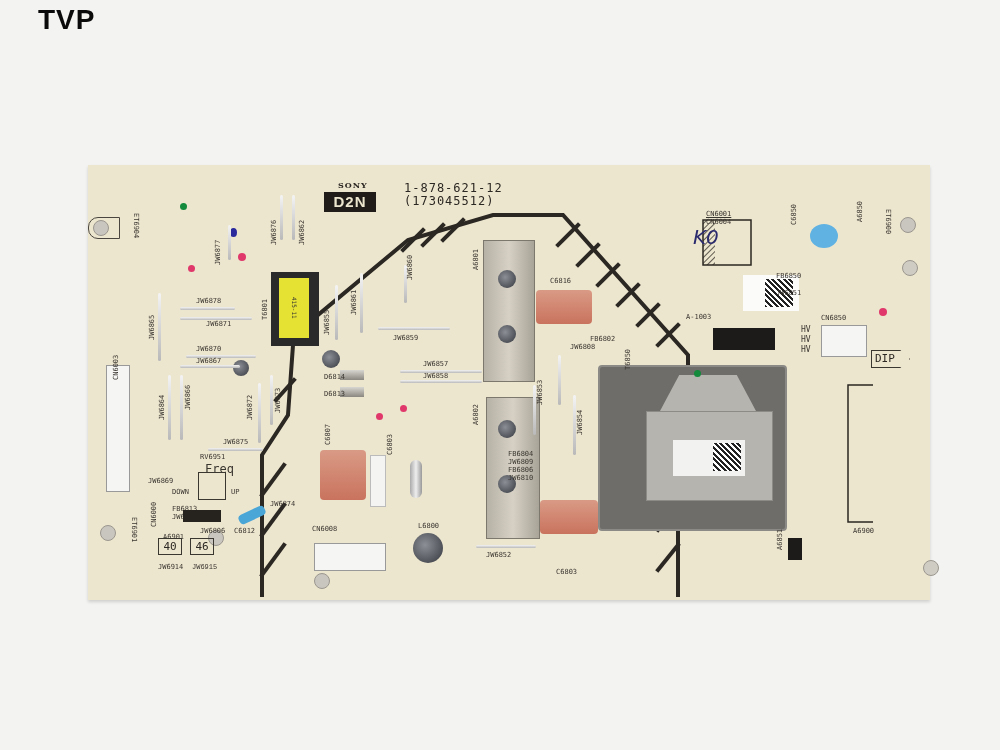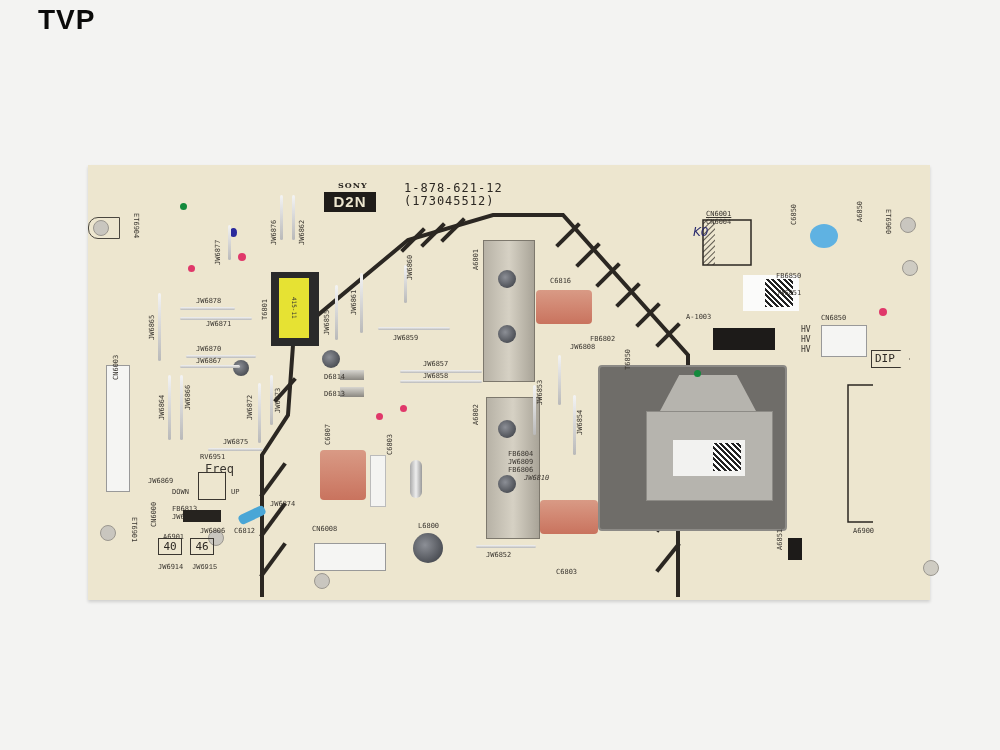--- a/index.html
+++ b/index.html
@@ -185,21 +185,21 @@
   <div class="pcb-text" style="left:482px;top:170px;padding-left:20px;">FB6802</div>
   <div class="pcb-text" style="left:482px;top:178px;">JW6808</div>
 
   <div class="heatsink" style="left:398px;top:232px;width:52px;height:140px;"></div>
   <div class="pcb-text v" style="left:384px;top:260px;">A6802</div>
   <div class="electrolytic" style="left:410px;top:255px;width:18px;height:18px;"></div>
   <div class="electrolytic" style="left:410px;top:310px;width:18px;height:18px;"></div>
   <div class="pcb-text" style="left:420px;top:285px;">FB6804</div>
   <div class="pcb-text" style="left:420px;top:293px;">JW6809</div>
   <div class="pcb-text" style="left:420px;top:301px;">FB6806</div>
-  <div class="pcb-text" style="left:436px;top:309px;font-style:italic;">JW6810</div>
+  <div class="pcb-text" style="left:420px;top:309px;">JW6810</div>
   <div class="cap-film" style="left:452px;top:335px;width:58px;height:34px;"></div>
   <div class="pcb-text" style="left:468px;top:403px;">C6803</div>
 
   <div class="jumper vv" style="left:470px;top:190px;height:50px;"></div>
   <div class="jumper vv" style="left:445px;top:220px;height:50px;"></div>
   <div class="pcb-text v" style="left:448px;top:240px;">JW6853</div>
   <div class="jumper vv" style="left:485px;top:230px;height:60px;"></div>
   <div class="pcb-text v" style="left:488px;top:270px;">JW6854</div>
   <div class="jumper h" style="left:388px;top:380px;width:60px;"></div>
   <div class="pcb-text" style="left:398px;top:386px;">JW6852</div>
@@ -245,14 +245,14 @@
   <div class="pcb-text" style="left:733px;top:149px;">CN6850</div>
   <div class="pcb-text" style="left:713px;top:160px;font-size:8px;">HV</div>
   <div class="pcb-text" style="left:713px;top:170px;font-size:8px;">HV</div>
   <div class="pcb-text" style="left:713px;top:180px;font-size:8px;">HV</div>
   <div style="position:absolute;left:783px;top:185px;width:34px;height:16px;border:1px solid #3a3630;font-family:'DejaVu Sans Mono',monospace;font-size:11px;line-height:16px;padding-left:3px;color:#2b2722;clip-path:polygon(0 0,75% 0,100% 50%,75% 100%,0 100%);">DIP</div>
 
   <div class="pcb-text" style="left:765px;top:362px;">A6900</div>
   <div style="position:absolute;left:700px;top:373px;width:14px;height:22px;background:#1d1b19;"></div>
   <div class="pcb-text v" style="left:688px;top:385px;">A6851</div>
 
-  <div style="position:absolute;left:605px;top:60px;font-family:'DejaVu Sans',sans-serif;font-size:12px;color:#2a2a6e;font-style:italic;">K0</div>
+  <div style="position:absolute;left:605px;top:60px;font-family:'DejaVu Sans',sans-serif;font-size:20px;color:#2a2a6e;font-style:italic;">K0</div>
 </div>
 
 </body></html>

